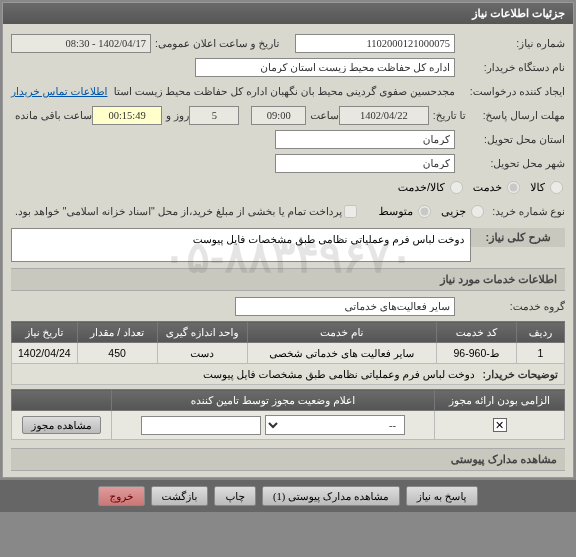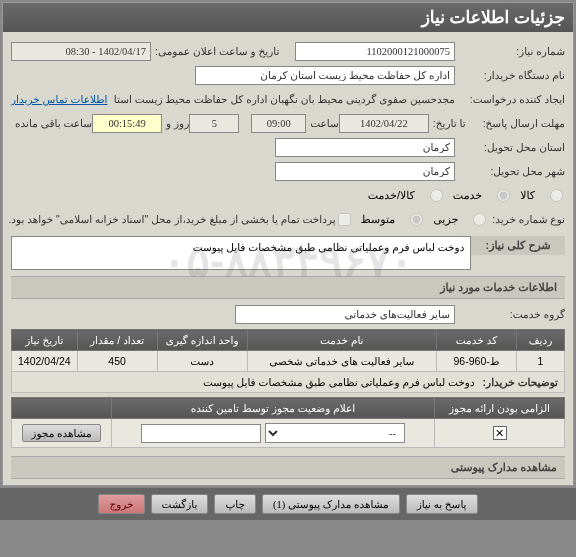--- a/index.html
+++ b/index.html
@@ -26,21 +26,21 @@
 }
 .panel {
   background: #d8d8ce;
   border: 1px solid #999;
   margin: 2px;
 }
 .panel-header {
   background: linear-gradient(#6a6a6a, #555);
   color: #fff;
   padding: 4px 8px;
-  font-size: 17px;
+  font-size: 11px;
   font-weight: bold;
 }
 .panel-body {
   padding: 6px 8px;
   background: #d8d8ce;
 }
 .row {
   display: flex;
   align-items: center;
   margin: 2px 0;
@@ -61,21 +61,21 @@
   font-family: Tahoma;
   color: #333;
 }
 .input.gray { background: #e8e8e0; }
 .link {
   color: #0055aa;
   text-decoration: underline;
   font-size: 10.5px;
   cursor: pointer;
 }
-.radio-row { display: inline-flex; align-items: center; gap: 13px; margin-left: 8px; }
+.radio-row { display: inline-flex; align-items: center; gap: 3px; margin-left: 8px; }
 .radio-row input { margin: 0 2px; }
 .checkbox { margin: 0 2px; vertical-align: middle;}
 .bold-label {
   background: #c8c8be;
   color: #444;
   font-weight: bold;
   padding: 3px 8px;
   font-size: 11px;
   text-align: center;
 }

